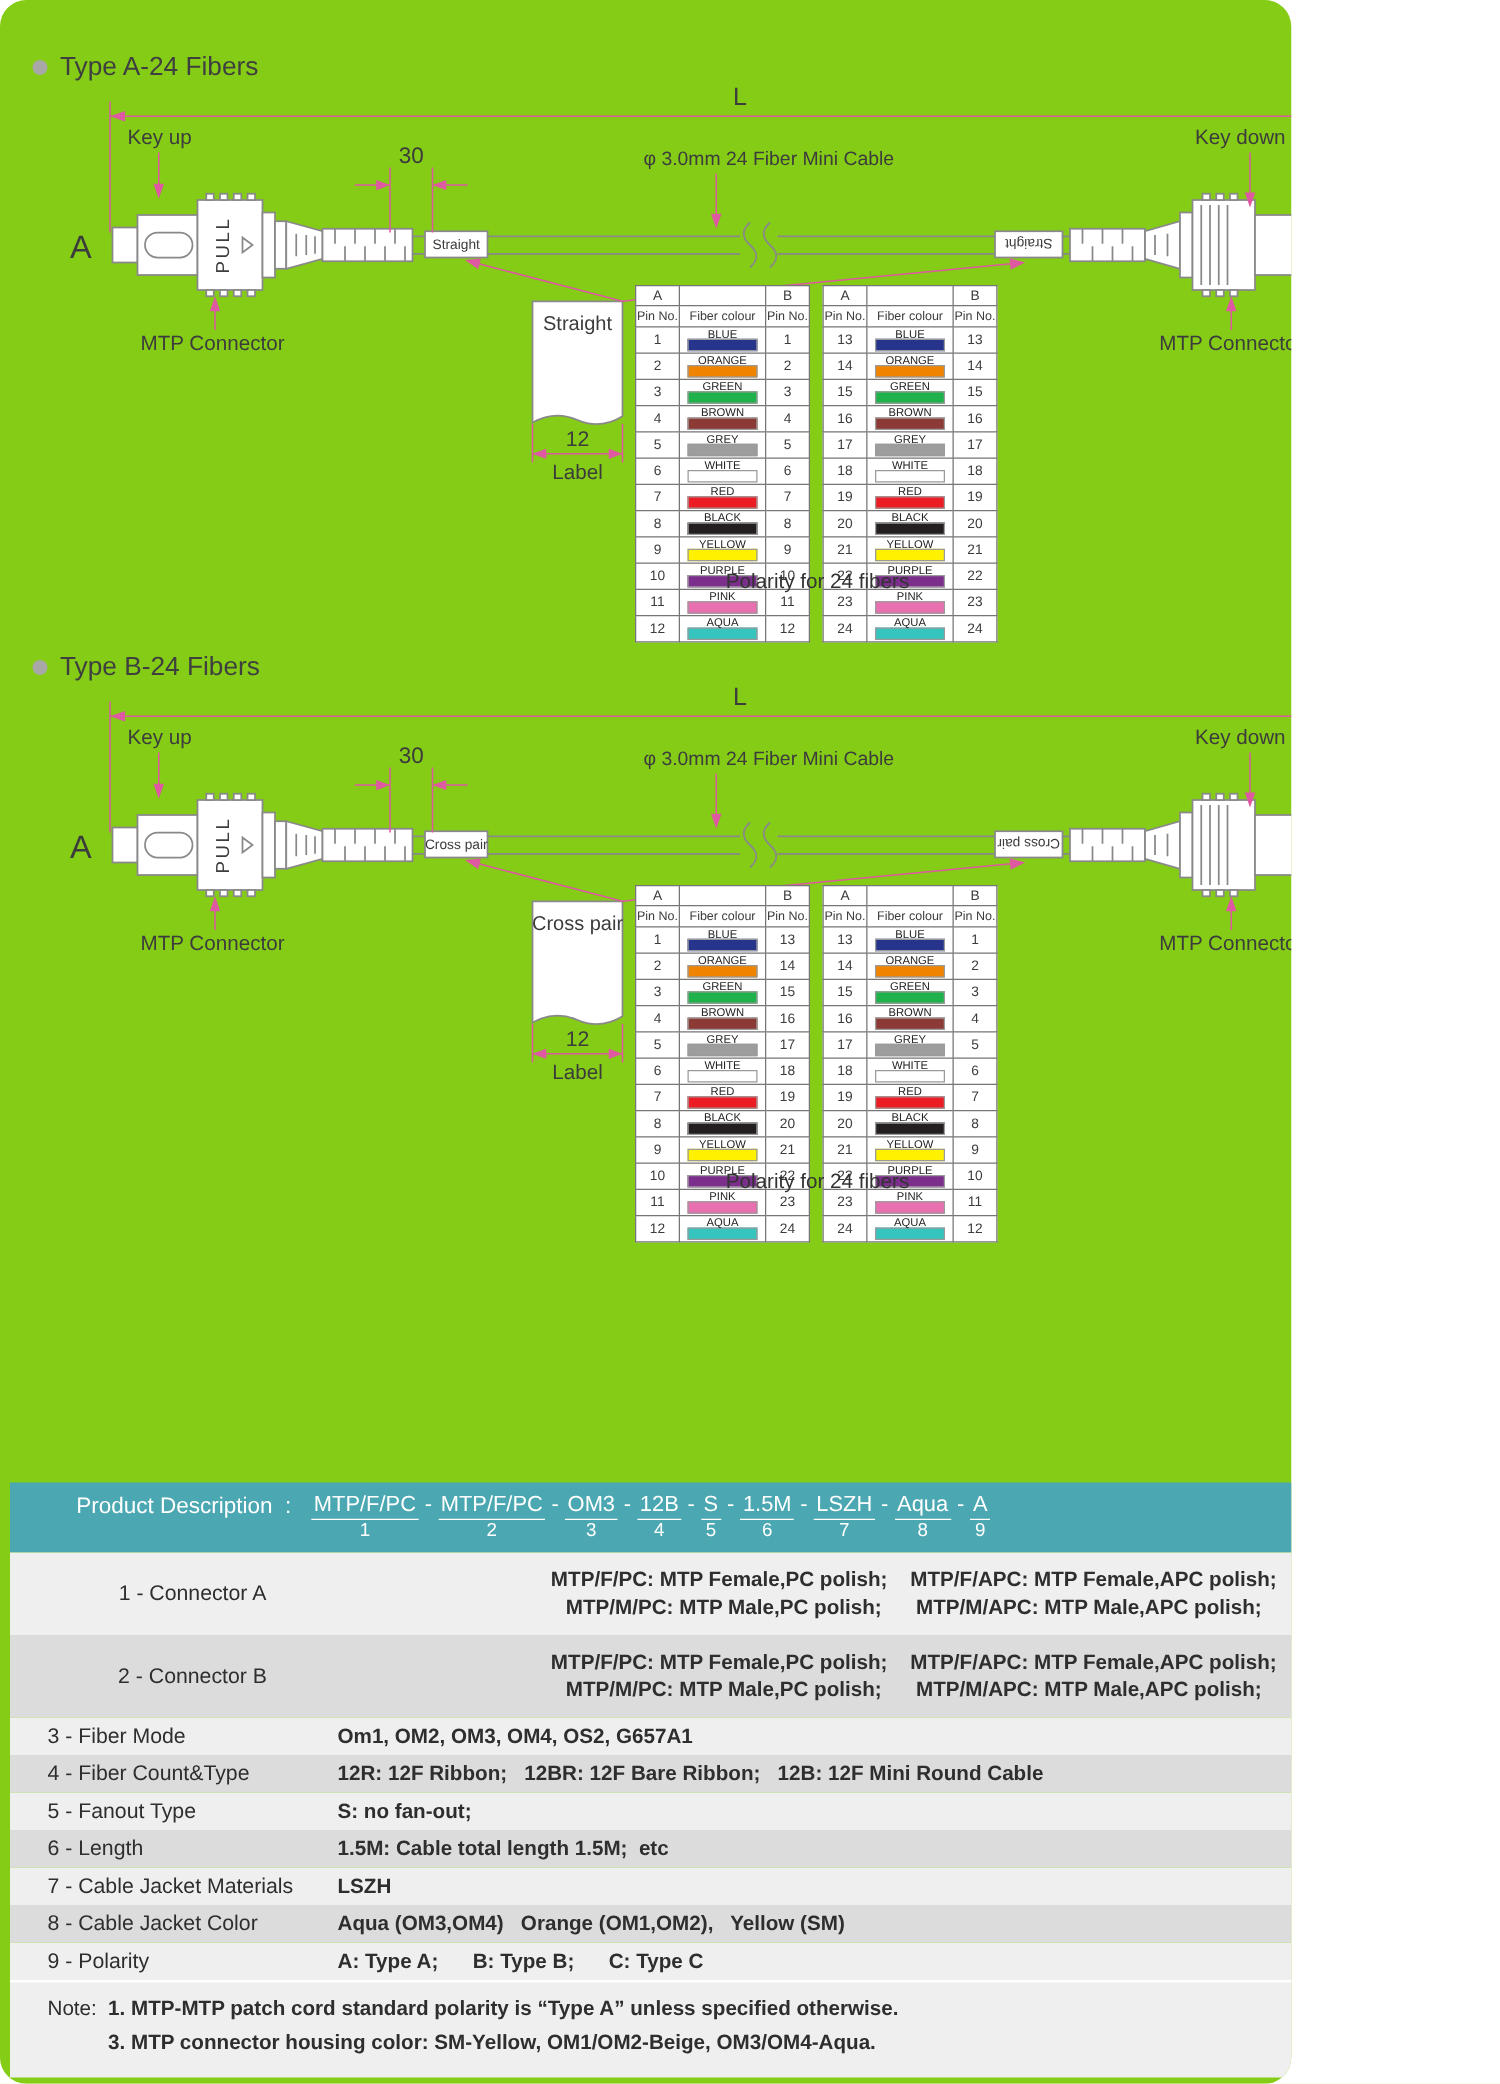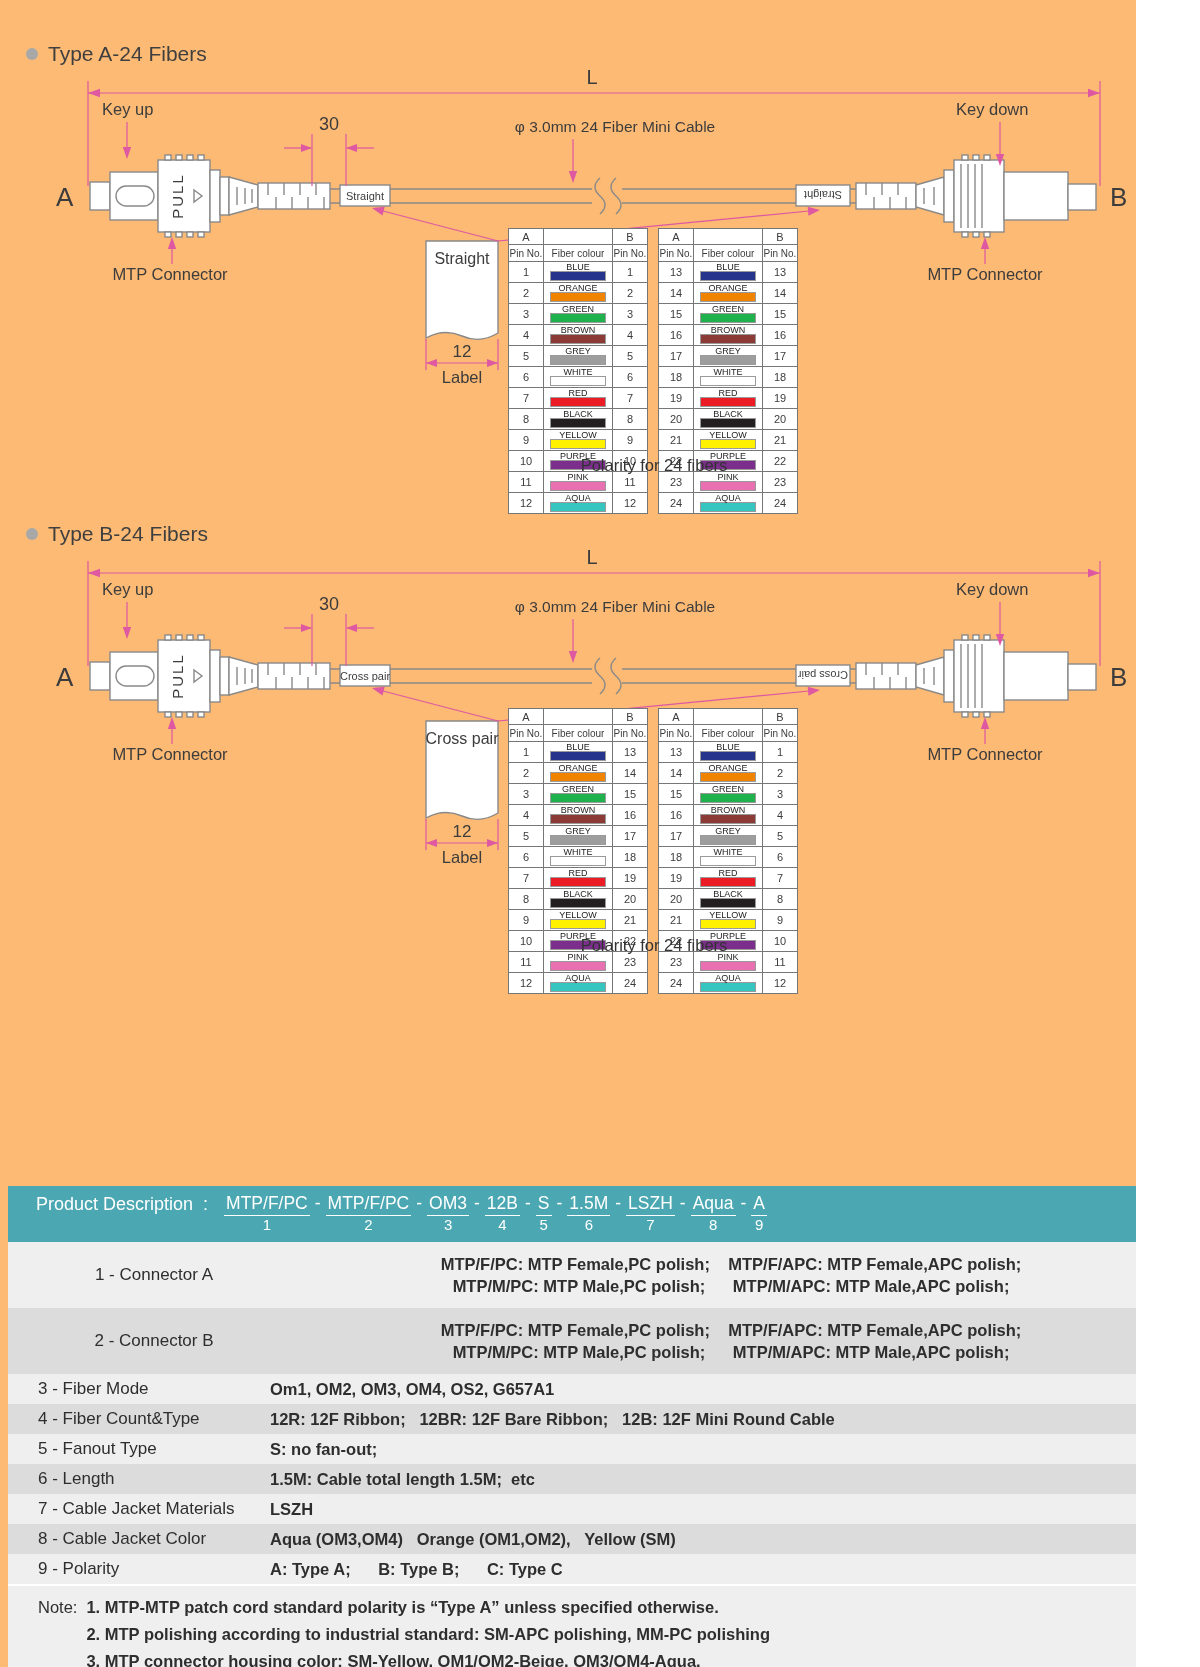--- a/index.html
+++ b/index.html
@@ -1,17 +1,17 @@
 <!DOCTYPE html>
 <html><head>
 <meta charset="utf-8">
 <style>
   html,body{margin:0;padding:0;background:#fff;}
-  #page{position:relative;width:1136px;height:1667px;background:#fdba74;overflow:hidden;
-        font-family:"Liberation Sans",sans-serif;color:#3c3c3c;}
+  #page{position:relative;width:1033px;height:1667px;background:#84cc16;overflow:hidden;
+        font-family:"Liberation Sans",sans-serif;color:#3c3c3c;border-radius:21px;}
 
   
   .dg{position:absolute;left:0;width:1200px;height:480px;}
   .dg-title{position:absolute;top:6px;left:26px;font-size:21px;color:#3f3f3f;display:flex;align-items:center;}
   .dg-title .bullet{width:12px;height:12px;border-radius:50%;background:#a8a8a8;display:inline-block;margin-right:10px;}
   .dg-svg{position:absolute;top:0;left:0;pointer-events:none;}
   .dg-svg text{font-family:"Liberation Sans",sans-serif;fill:#3c3c3c;}
   .t-end{font-size:26px;}
   .t-L{font-size:20px;text-anchor:middle;}
   .t-key{font-size:16.5px;}
@@ -38,21 +38,21 @@
 
   
   .banner{position:absolute;left:8px;top:1048px;width:446px;height:46px;
           background:linear-gradient(90deg,#3b3b3b 0%,#757575 30%,#cdcdcd 92%,#c4c4c4 100%);
           clip-path:polygon(32px 0,100% 0,calc(100% - 16px) 100%,0 100%);}
   .banner-text{display:block;padding-left:50px;line-height:44px;font-size:27px;color:#ffffff;letter-spacing:2px;}
 
   
   .ord-table{position:absolute;left:8px;top:1186px;width:1184px;}
   .pd-header{background:#4BA7B1;color:#fff;display:flex;align-items:flex-start;padding:6px 0 4px 28px;min-height:46px;}
-  .pd-label{font-size:18px;line-height:24px;}
+  .pd-label{font-size:18px;line-height:24px;margin-left:25px;}
   .pd-colon{font-size:18px;line-height:24px;margin:0 16px 0 10px;}
   .pd-code{display:flex;align-items:flex-start;}
   .seg{display:inline-flex;flex-direction:column;align-items:center;}
   .seg-code{font-size:17.5px;line-height:22px;border-bottom:1.5px solid #fff;padding:0 2px 1px 2px;}
   .seg-num{font-size:15px;line-height:18px;}
   .seg-sep{font-size:17.5px;line-height:22px;margin:0 5px;}
   .ord-row{display:flex;align-items:center;min-height:30px;}
   .ord-row.light{background:#EFEFEF;}
   .ord-row.dark{background:#DCDCDC;}
   .ord-row.tall{min-height:60px;padding:3px 0;text-align:center;}
@@ -882,18 +882,17 @@
           <div class="ord-label">9 - Polarity</div>
           <div class="ord-value">
             <div class="vline">A: Type A;      B: Type B;      C: Type C</div>
           </div>
         </div>
       </div>
     <div class="ord-note">
       <span class="note-label">Note:</span>
       <div class="note-lines">
           <div class="note-line">1. MTP-MTP patch cord standard polarity is “Type A” unless specified otherwise.</div>
-          <div class="note-line">2. MTP polishing according to industrial standard: SM-APC polishing, MM-PC polishing</div>
           <div class="note-line">3. MTP connector housing color: SM-Yellow, OM1/OM2-Beige, OM3/OM4-Aqua.</div>
         </div>
     </div>
   </div>
 </div>
 
 </body></html>

